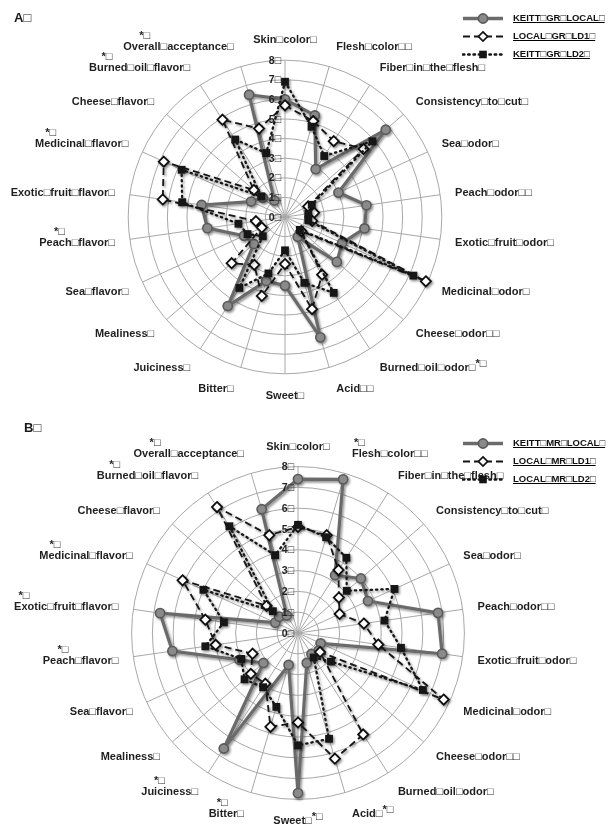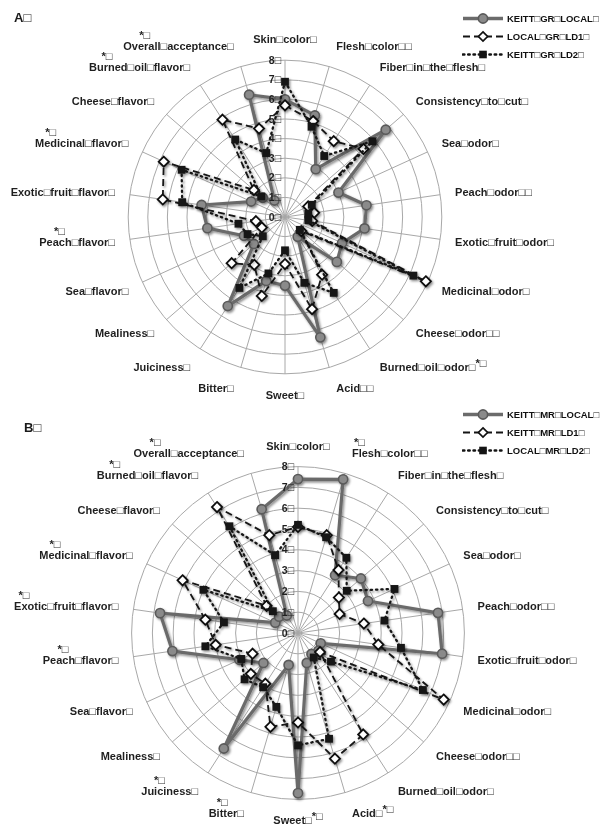--- a/index.html
+++ b/index.html
@@ -4,22 +4,22 @@
 <style>
   html,body{margin:0;padding:0;background:#fff;}
   .stage{position:relative;width:612px;height:838px;background:#fff;overflow:hidden;
          font-family:"Liberation Sans","DejaVu Sans",sans-serif;}
   svg.radar{position:absolute;left:0;top:0;}
   .panel-letter{position:absolute;font-size:13px;font-weight:bold;color:#1a1a1a;}
   .panel-letter.pa{left:14px;top:10px;}
   .panel-letter.pb{left:24px;top:420px;}
   .legend{position:absolute;left:462px;display:flex;flex-direction:column;gap:5px;}
   .legend.la{top:12px;}
-  .legend.lb{top:408px;}
-  .legend-row{display:flex;align-items:center;gap:3px;}
+  .legend.lb{top:437px;}
+  .legend-row{display:flex;gap:9px;text-decoration:underline;}
   .legend-label{font-size:9.5px;font-weight:bold;color:#111;white-space:nowrap;}
   .cat{font-family:"Liberation Sans","DejaVu Sans",sans-serif;font-size:11px;font-weight:bold;fill:#1f1f1f;}
   .tick{font-family:"Liberation Sans","DejaVu Sans",sans-serif;font-size:10.5px;font-weight:bold;fill:#1f1f1f;}
 </style>
 </head>
 <body>
 
 <div class="stage">
   <svg class="radar" id="radar-svg" width="612" height="838" viewBox="0 0 612 838">
       <defs>
@@ -367,21 +367,21 @@
         </svg>
         <span class="legend-label">KEITT□MR□LOCAL□</span>
       </div>
       <div class="legend-row">
         <svg width="42" height="13">
           <line x1="1" y1="6.5" x2="41" y2="6.5" stroke="#141414" stroke-width="2.2" stroke-dasharray="7,4" stroke-linecap="butt"></line>
           <g>
             <path d="M21,1.9000000000000004 L25.6,6.5 L21,11.1 L16.4,6.5 Z" fill="#fff" stroke="#111" stroke-width="1.7"></path>
           </g>
         </svg>
-        <span class="legend-label">KEITT□MR□LD1□</span>
+        <span class="legend-label">LOCAL□MR□LD1□</span>
       </div>
       <div class="legend-row">
         <svg width="42" height="13">
           <line x1="1" y1="6.5" x2="41" y2="6.5" stroke="#141414" stroke-width="2.6999999999999997" stroke-dasharray="1.3,4" stroke-linecap="round"></line>
           <g>
             <rect x="17.2" y="2.7" width="7.6" height="7.6" fill="#141414"></rect>
           </g>
         </svg>
         <span class="legend-label">LOCAL□MR□LD2□</span>
       </div>

